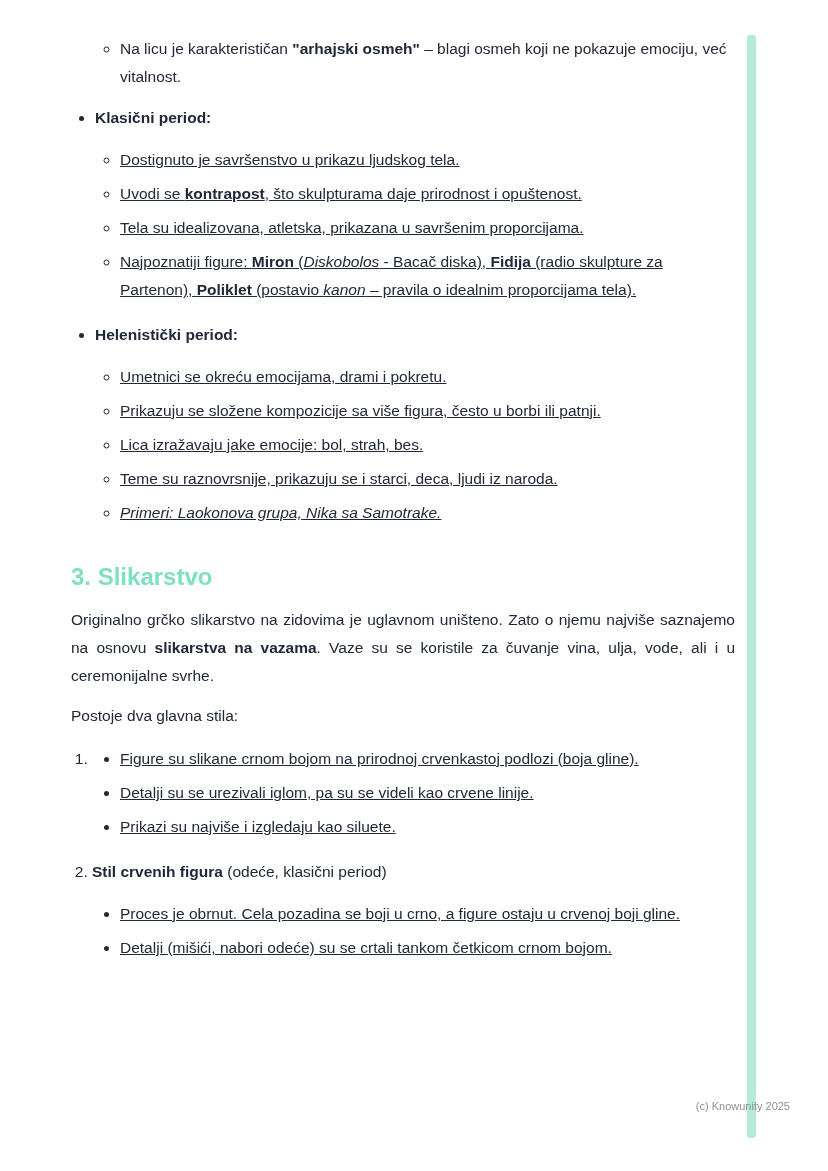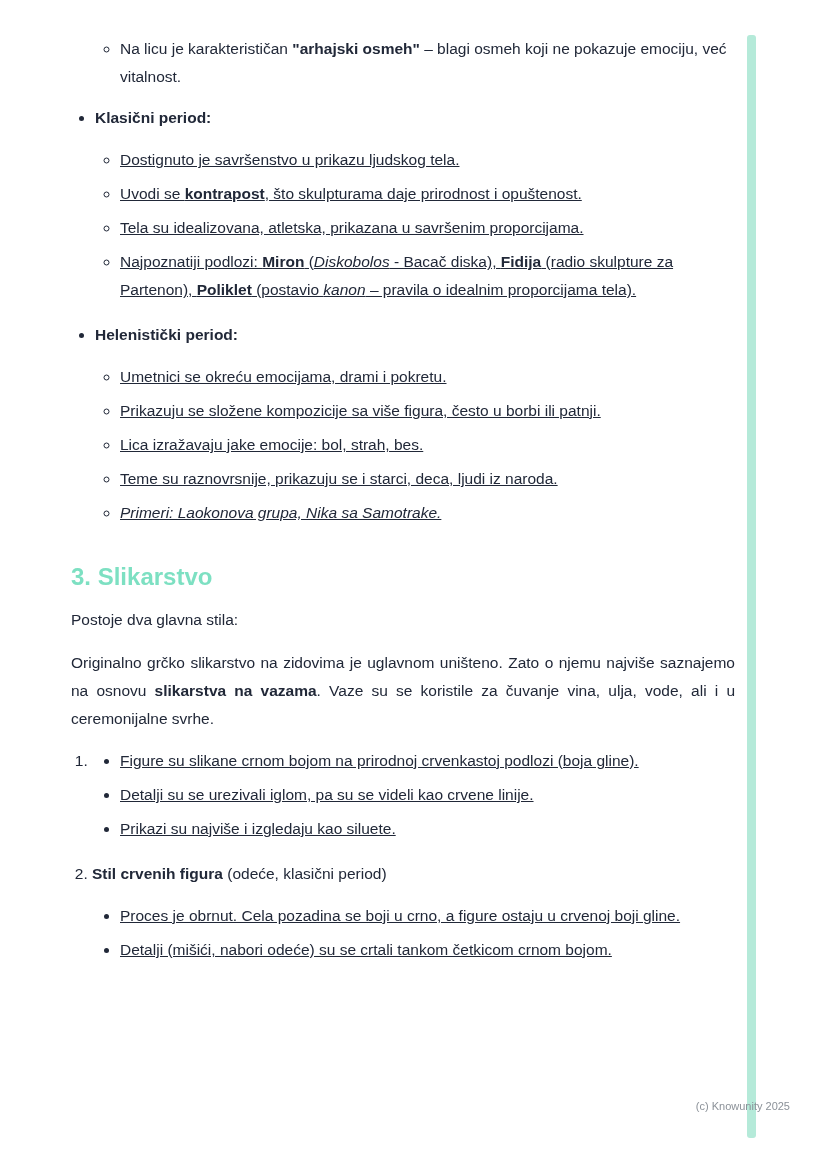--- a/index.html
+++ b/index.html
@@ -87,40 +87,40 @@
       </li>
     </ul>
 
     <ul class="lvl1">
       <li>
         <span><span class="b">Klasični period:</span></span>
         <ul class="lvl2 sub">
           <li><span><span>Dostignuto je savršenstvo u prikazu ljudskog tela.</span></span></li>
           <li><span><span>Uvodi se </span><span class="b">kontrapost</span><span>, što skulpturama daje prirodnost i opuštenost.</span></span></li>
           <li><span><span>Tela su idealizovana, atletska, prikazana u savršenim proporcijama.</span></span></li>
-          <li><span><span>Najpoznatiji podlozi: </span><span class="b">Miron</span><span> (</span><span class="i">Diskobolos</span><span> - Bacač diska), </span><span class="b">Fidija</span><span> (radio skulpture za Partenon), </span><span class="b">Poliklet</span><span> (postavio </span><span class="i">kanon</span><span> – pravila o idealnim proporcijama tela).</span></span></li>
+          <li><span><span>Najpoznatiji figure: </span><span class="b">Miron</span><span> (</span><span class="i">Diskobolos</span><span> - Bacač diska), </span><span class="b">Fidija</span><span> (radio skulpture za Partenon), </span><span class="b">Poliklet</span><span> (postavio </span><span class="i">kanon</span><span> – pravila o idealnim proporcijama tela).</span></span></li>
         </ul>
       </li>
       <li>
         <span><span class="b">Helenistički period:</span></span>
         <ul class="lvl2 sub">
           <li><span><span>Umetnici se okreću emocijama, drami i pokretu.</span></span></li>
           <li><span><span>Prikazuju se složene kompozicije sa više figura, često u borbi ili patnji.</span></span></li>
           <li><span><span>Lica izražavaju jake emocije: bol, strah, bes.</span></span></li>
           <li><span><span>Teme su raznovrsnije, prikazuju se i starci, deca, ljudi iz naroda.</span></span></li>
           <li><span><span class="i">Primeri: Laokonova grupa, Nika sa Samotrake.</span></span></li>
         </ul>
       </li>
     </ul>
 
     <h2 class="heading">3. Slikarstvo</h2>
 
+    <p class="para justified"><span>Originalno grčko slikarstvo na zidovima je uglavnom uništeno. Zato o njemu najviše saznajemo na osnovu </span><span class="b">slikarstva na vazama</span><span>. Vaze su se koristile za čuvanje vina, ulja, vode, ali i u ceremonijalne svrhe.</span></p>
+
     <p class="para lead-gap">Postoje dva glavna stila:</p>
-
-    <p class="para justified"><span>Originalno grčko slikarstvo na zidovima je uglavnom uništeno. Zato o njemu najviše saznajemo na osnovu </span><span class="b">slikarstva na vazama</span><span>. Vaze su se koristile za čuvanje vina, ulja, vode, ali i u ceremonijalne svrhe.</span></p>
 
     <ol class="numbered">
       <li>
         <ul class="lvl1 sub">
           <li><span><span>Figure su slikane crnom bojom na prirodnoj crvenkastoj podlozi (boja gline).</span></span></li>
           <li><span><span>Detalji su se urezivali iglom, pa su se videli kao crvene linije.</span></span></li>
           <li><span><span>Prikazi su najviše i izgledaju kao siluete.</span></span></li>
         </ul>
       </li>
       <li>

